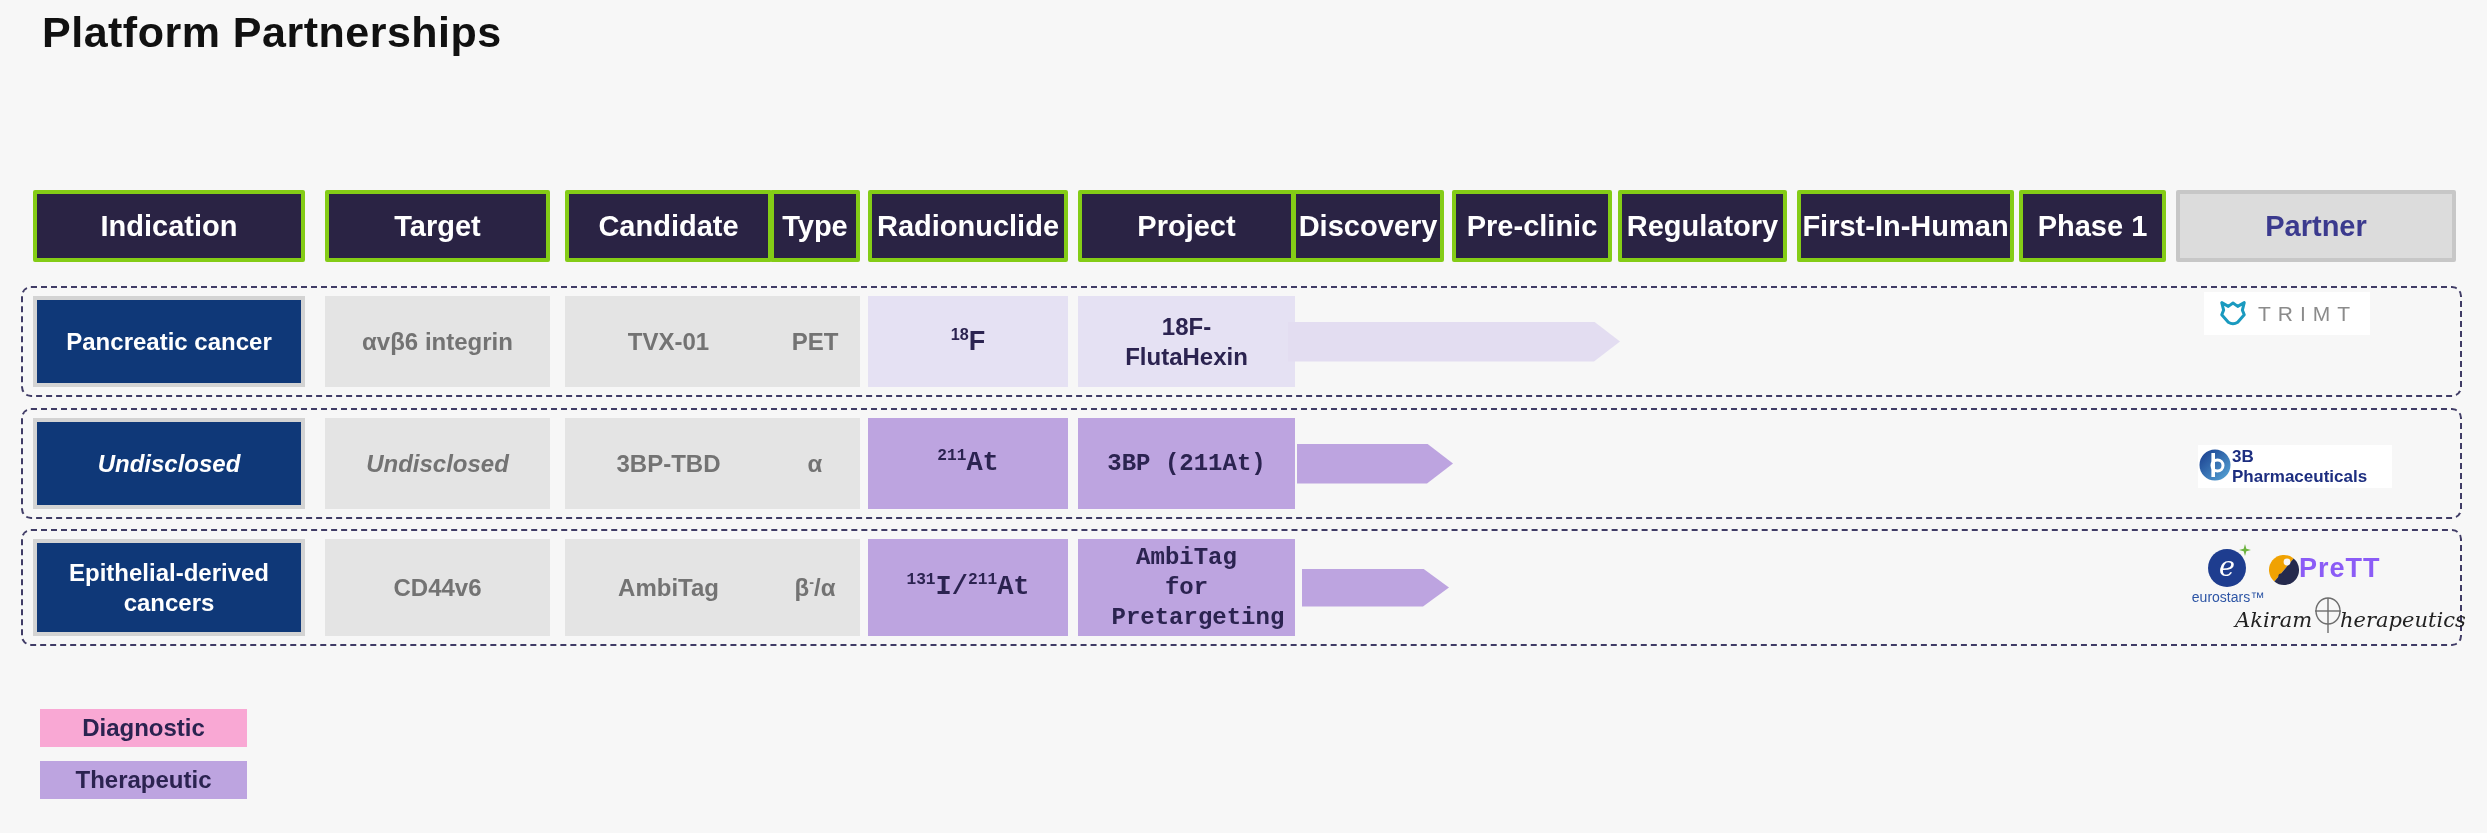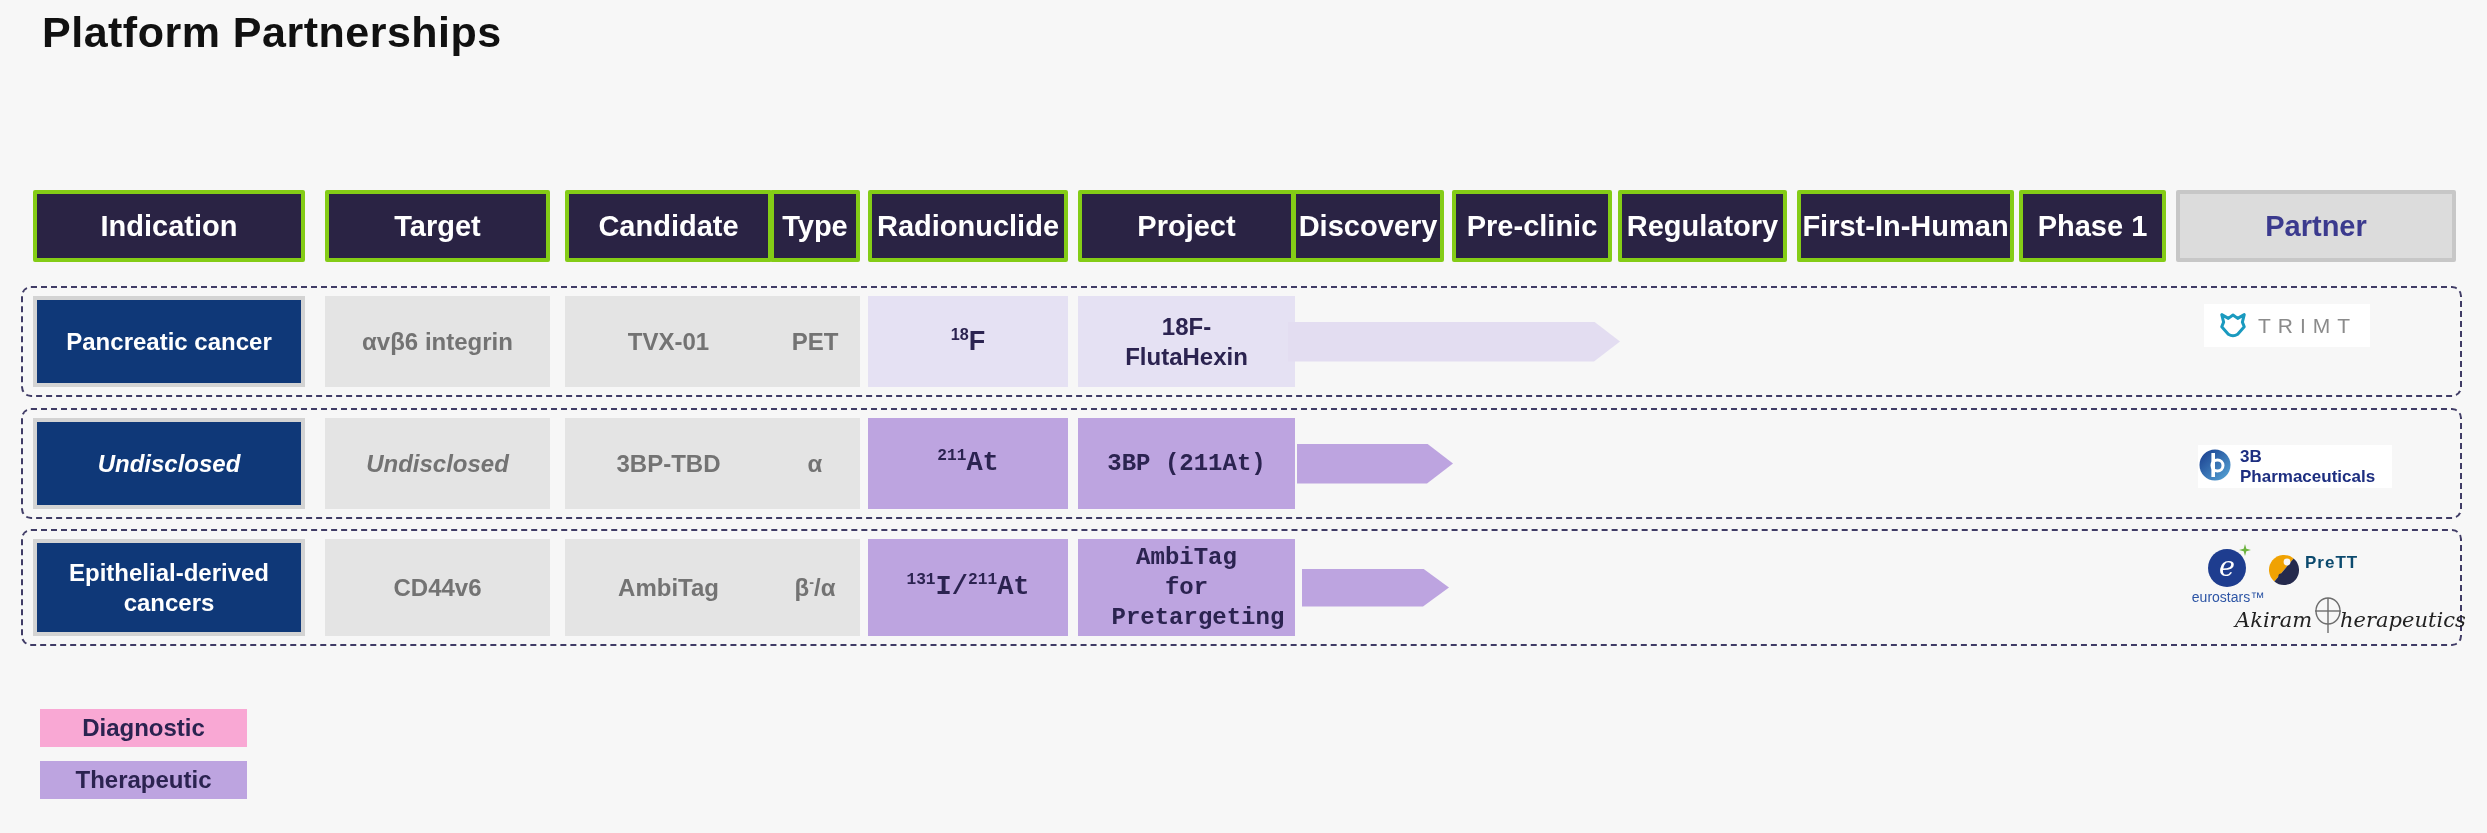--- a/index.html
+++ b/index.html
@@ -48,34 +48,34 @@
 
   .arrow{position:absolute;top:50%;transform:translateY(-50%);height:40px;
          clip-path:polygon(0 0,calc(100% - 26px) 0,100% 50%,calc(100% - 26px) 100%,0 100%);}
   .arrow.lav{background:#e3ddf1;} .arrow.pur{background:#bda4e0;}
   #row1 .arrow{left:1265px;width:332px;}
   #row2 .arrow{left:1274px;width:156px;}
   #row3 .arrow{left:1279px;width:147px;height:38px;}
 
   
   .logo-box{position:absolute;background:#fff;display:flex;align-items:center;justify-content:center;}
-  .trimt-box{left:2181px;top:16px;width:166px;height:43px;gap:9px;}
+  .trimt-box{left:2181px;top:4px;width:166px;height:43px;gap:9px;}
   .trimt-word{font-size:21px;letter-spacing:7px;color:#8b8b8b;font-weight:500;}
-  .b3-box{left:2175px;top:35px;width:194px;height:43px;gap:8px;}
+  .b3-box{left:2175px;top:35px;width:194px;height:43px;gap:0;}
   .b3-word{font-size:17px;font-weight:bold;color:#1d2e80;}
 
   .r3-logos{position:absolute;left:2160px;top:12px;width:270px;height:100px;}
   .r3-logos>*{position:absolute;}
   .euro-circle{left:25px;top:6px;width:38px;height:38px;border-radius:50%;background:#1e3d8f;
                display:flex;align-items:center;justify-content:center;}
   .euro-e{color:#fff;font-family:"DejaVu Serif",serif;font-style:italic;font-size:27px;line-height:1;margin-top:-3px;}
   .euro-star{left:56px;top:1px;width:12px;height:12px;}
   .euro-word{left:0px;top:46px;width:90px;text-align:center;font-size:14px;color:#2d55a5;font-weight:normal;}
   .prett-icon{left:84px;top:10px;}
-  .prett-word{left:122px;top:10px;font-size:17px;font-weight:bold;color:#0c4a6e;letter-spacing:1px;}
+  .prett-word{left:116px;top:10px;font-size:27px;font-weight:bold;color:#8b5cf6;letter-spacing:1px;}
   .akiram{left:52px;top:62px;display:flex;align-items:center;
           font-family:"DejaVu Serif",serif;font-style:italic;font-size:21px;color:#222;}
   .akiram svg{margin:-8px -3px 0 1px;}
 
   
   .legend-item{position:absolute;left:40px;width:207px;height:38px;
                display:flex;align-items:center;justify-content:center;
                font-size:24px;font-weight:bold;color:#2b2350;}
   #legend-diagnostic{top:709px;background:#f9a8d4;}
   #legend-therapeutic{top:761px;background:#bda4e0;}

